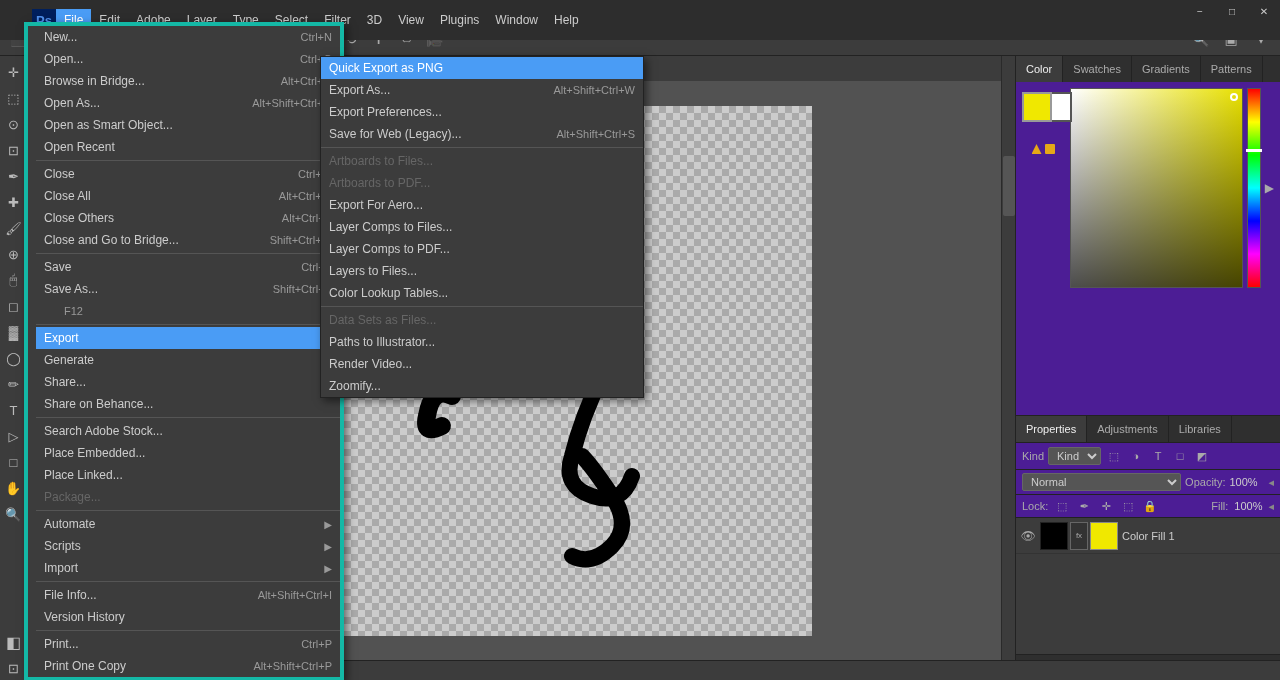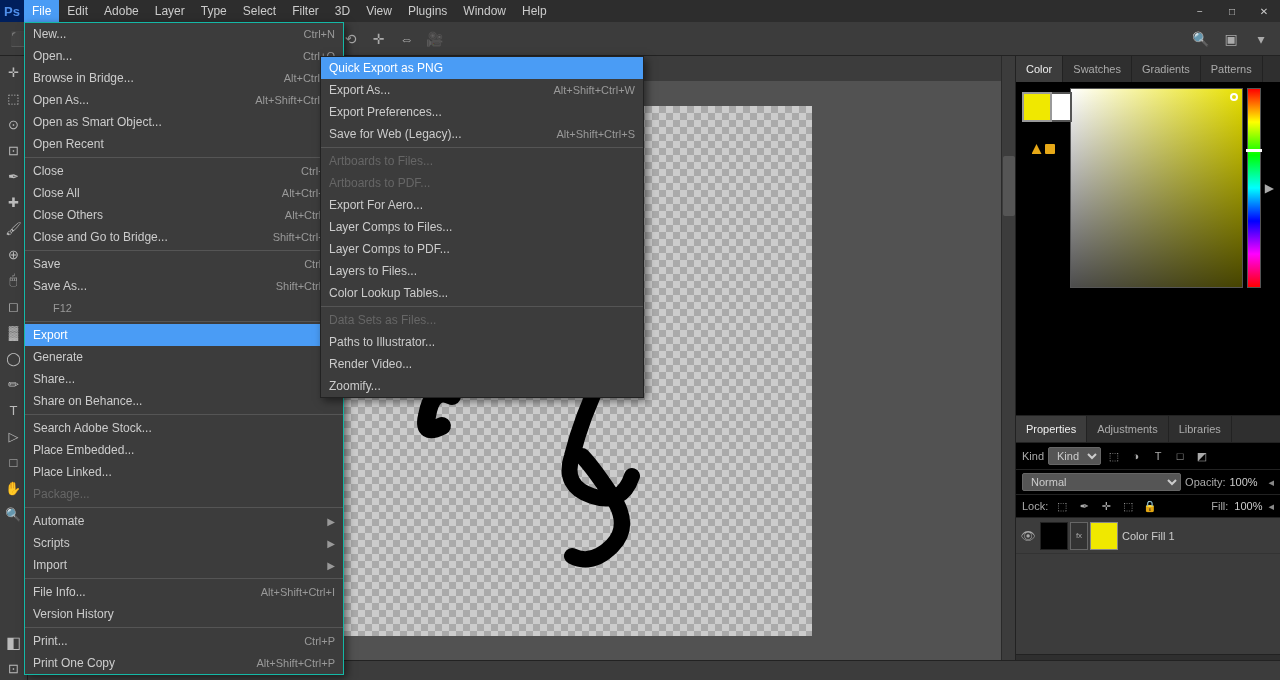--- a/index.html
+++ b/index.html
@@ -11,25 +11,26 @@
       font-size: 12px;
       color: #cccccc;
       overflow: hidden;
       position: relative;
     }
 
     
     .menu-bar {
       position: absolute;
       top: 0; left: 0; right: 0;
-      height: 22px;
+      height: 40px;
       background: #2d2d2d;
       display: flex;
       align-items: center;
       z-index: 200;
+      padding-left: 32px;
     }
     .menu-bar-logo {
       width: 24px;
       height: 22px;
       background: #001f5c;
       display: flex;
       align-items: center;
       justify-content: center;
       color: #4f8fea;
       font-size: 13px;
@@ -225,21 +226,21 @@
       background: #3c3c3c;
       border-left: 1px solid #2a2a2a;
     }
 
     
     .right-panel {
       position: absolute;
       top: 56px; right: 0;
       width: 265px;
       bottom: 0;
-      background: #000000;
+      background: #4c1d95;
       border-left: 1px solid #222;
       display: flex;
       flex-direction: column;
     }
 
     
     .color-panel {
       height: 360px;
       border-bottom: 1px solid #222;
     }
@@ -460,23 +461,24 @@
       cursor: pointer;
     }
 
     
     .file-menu {
       position: absolute;
       top: 22px;
       left: 24px;
       width: 320px;
       background: #3c3c3c;
-      border: 1px solid #14b8a6;
+      border: 4px solid #14b8a6;
       z-index: 1000;
       box-shadow: 3px 3px 8px rgba(0,0,0,0.5);
+      padding-left: 8px;
     }
     .menu-item {
       height: 22px;
       display: flex;
       align-items: center;
       padding: 0 8px;
       color: #cccccc;
       cursor: pointer;
       position: relative;
       font-size: 12px;

